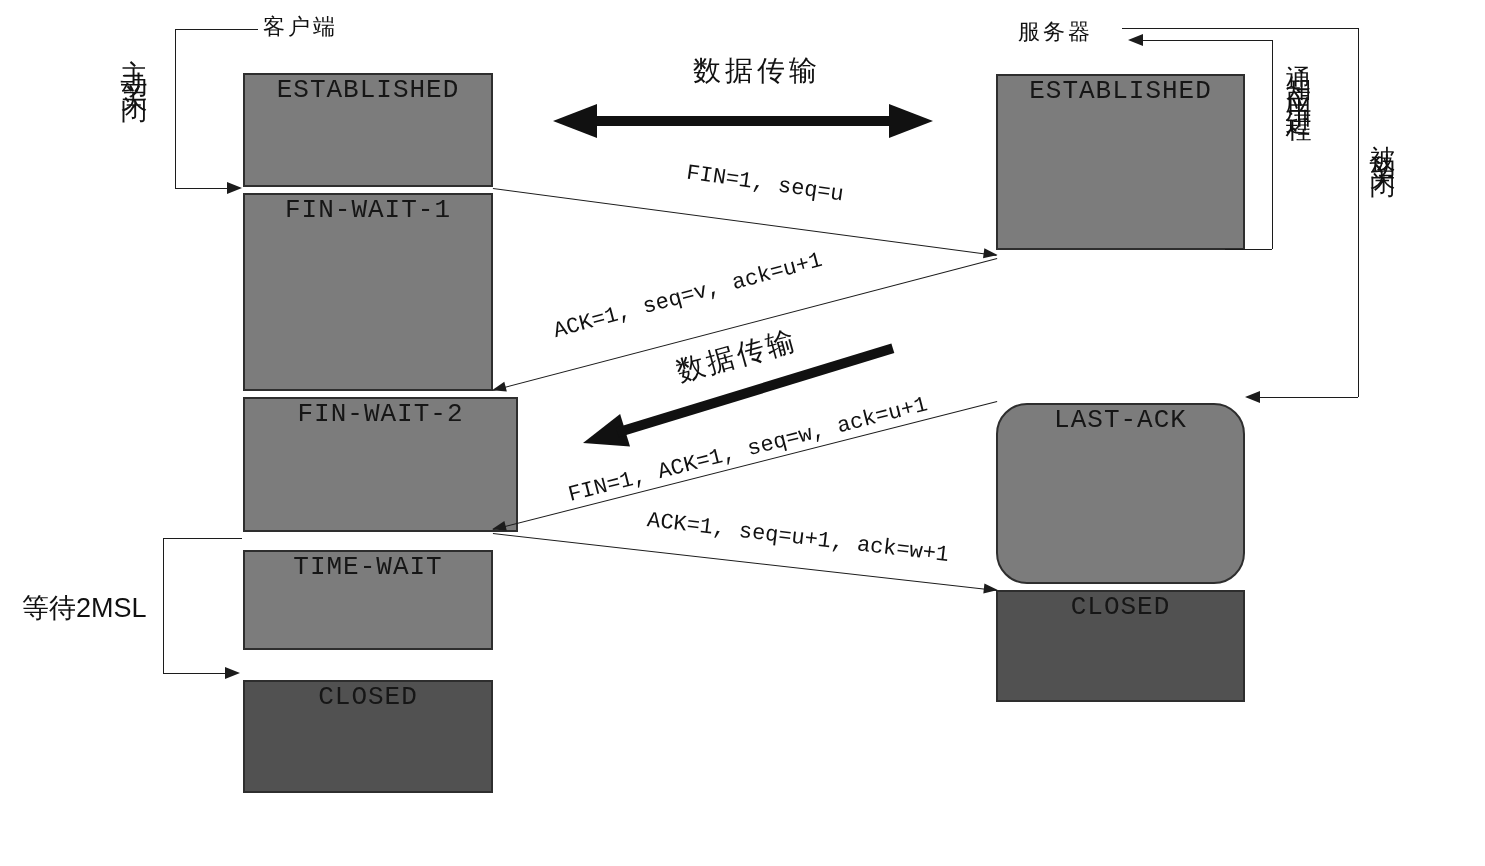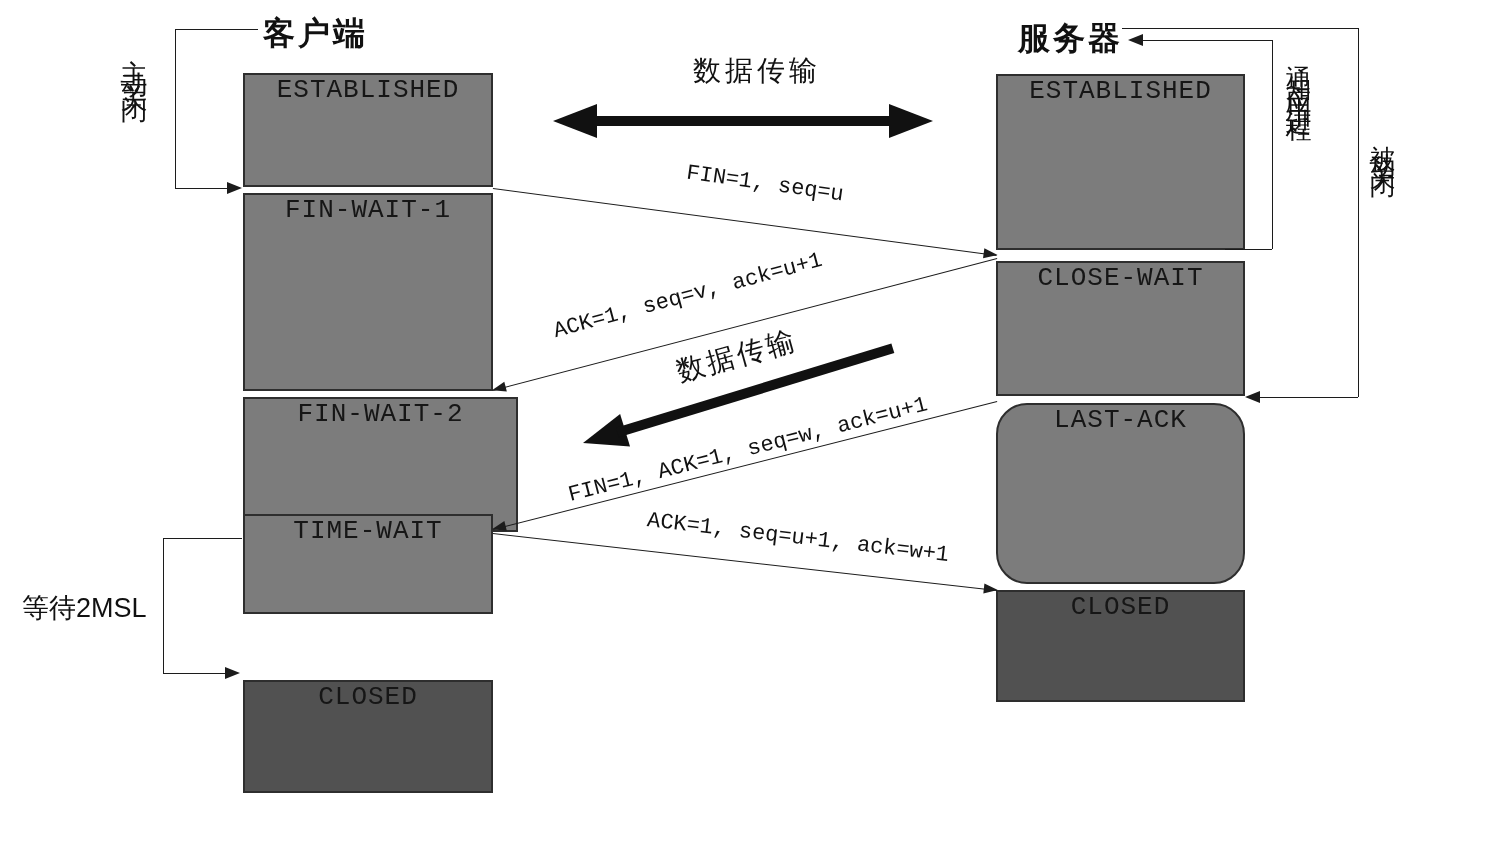--- a/index.html
+++ b/index.html
@@ -39,21 +39,21 @@
     border-left:15px solid #1c1c1c; }
   .tri-l { position:absolute; width:0; height:0;
     border-top:6px solid transparent; border-bottom:6px solid transparent;
     border-right:15px solid #1c1c1c; }
   
   .msg {
     position:absolute; font-family:"Liberation Mono","DejaVu Sans Mono",monospace;
     font-size:22px; color:#111; white-space:nowrap; transform-origin:center center;
   }
   .cn { position:absolute; color:#111; white-space:nowrap; }
-  .cn.title { font-size:32px; letter-spacing:3px;font-weight:bold; }
+  .cn.title { font-size:22px; letter-spacing:3px; }
   .cn.vtext { writing-mode:vertical-rl; text-orientation:upright; }
   
   .thick { position:absolute; }
   .thick .body { position:absolute; background:#111; }
   .thick .cap-l { position:absolute; width:0; height:0;
     border-top:17px solid transparent; border-bottom:17px solid transparent;
     border-right:44px solid #111; }
   .thick .cap-r { position:absolute; width:0; height:0;
     border-top:17px solid transparent; border-bottom:17px solid transparent;
     border-left:44px solid #111; }
@@ -68,32 +68,29 @@
 
   <div class="box light" style="left:243px; top:73px;  width:250px; height:114px;">
     <span class="state-label">ESTABLISHED</span>
   </div>
   <div class="box light" style="left:243px; top:193px; width:250px; height:198px;">
     <span class="state-label">FIN-WAIT-1</span>
   </div>
   <div class="box light" style="left:243px; top:397px; width:275px; height:135px;">
     <span class="state-label">FIN-WAIT-2</span>
   </div>
-  <div class="box light" style="left:243px; top:514px; width:250px; height:100px;">
+  <div class="box light" style="left:243px; top:550px; width:250px; height:100px;">
     <span class="state-label">TIME-WAIT</span>
   </div>
   <div class="box dark" style="left:243px; top:680px; width:250px; height:113px;">
     <span class="state-label">CLOSED</span>
   </div>
 
   <div class="box light" style="left:996px; top:74px;  width:249px; height:176px;">
     <span class="state-label">ESTABLISHED</span>
-  </div>
-  <div class="box light" style="left:996px; top:261px; width:249px; height:135px;">
-    <span class="state-label">CLOSE-WAIT</span>
   </div>
   <div class="box light" style="left:996px; top:403px; width:249px; height:181px;border-radius:31px;">
     <span class="state-label">LAST-ACK</span>
   </div>
   <div class="box dark" style="left:996px; top:590px; width:249px; height:112px;">
     <span class="state-label">CLOSED</span>
   </div>
 
   <div>
     <div class="hline" style="left:175px; top:29px;  width:83px;"></div>

